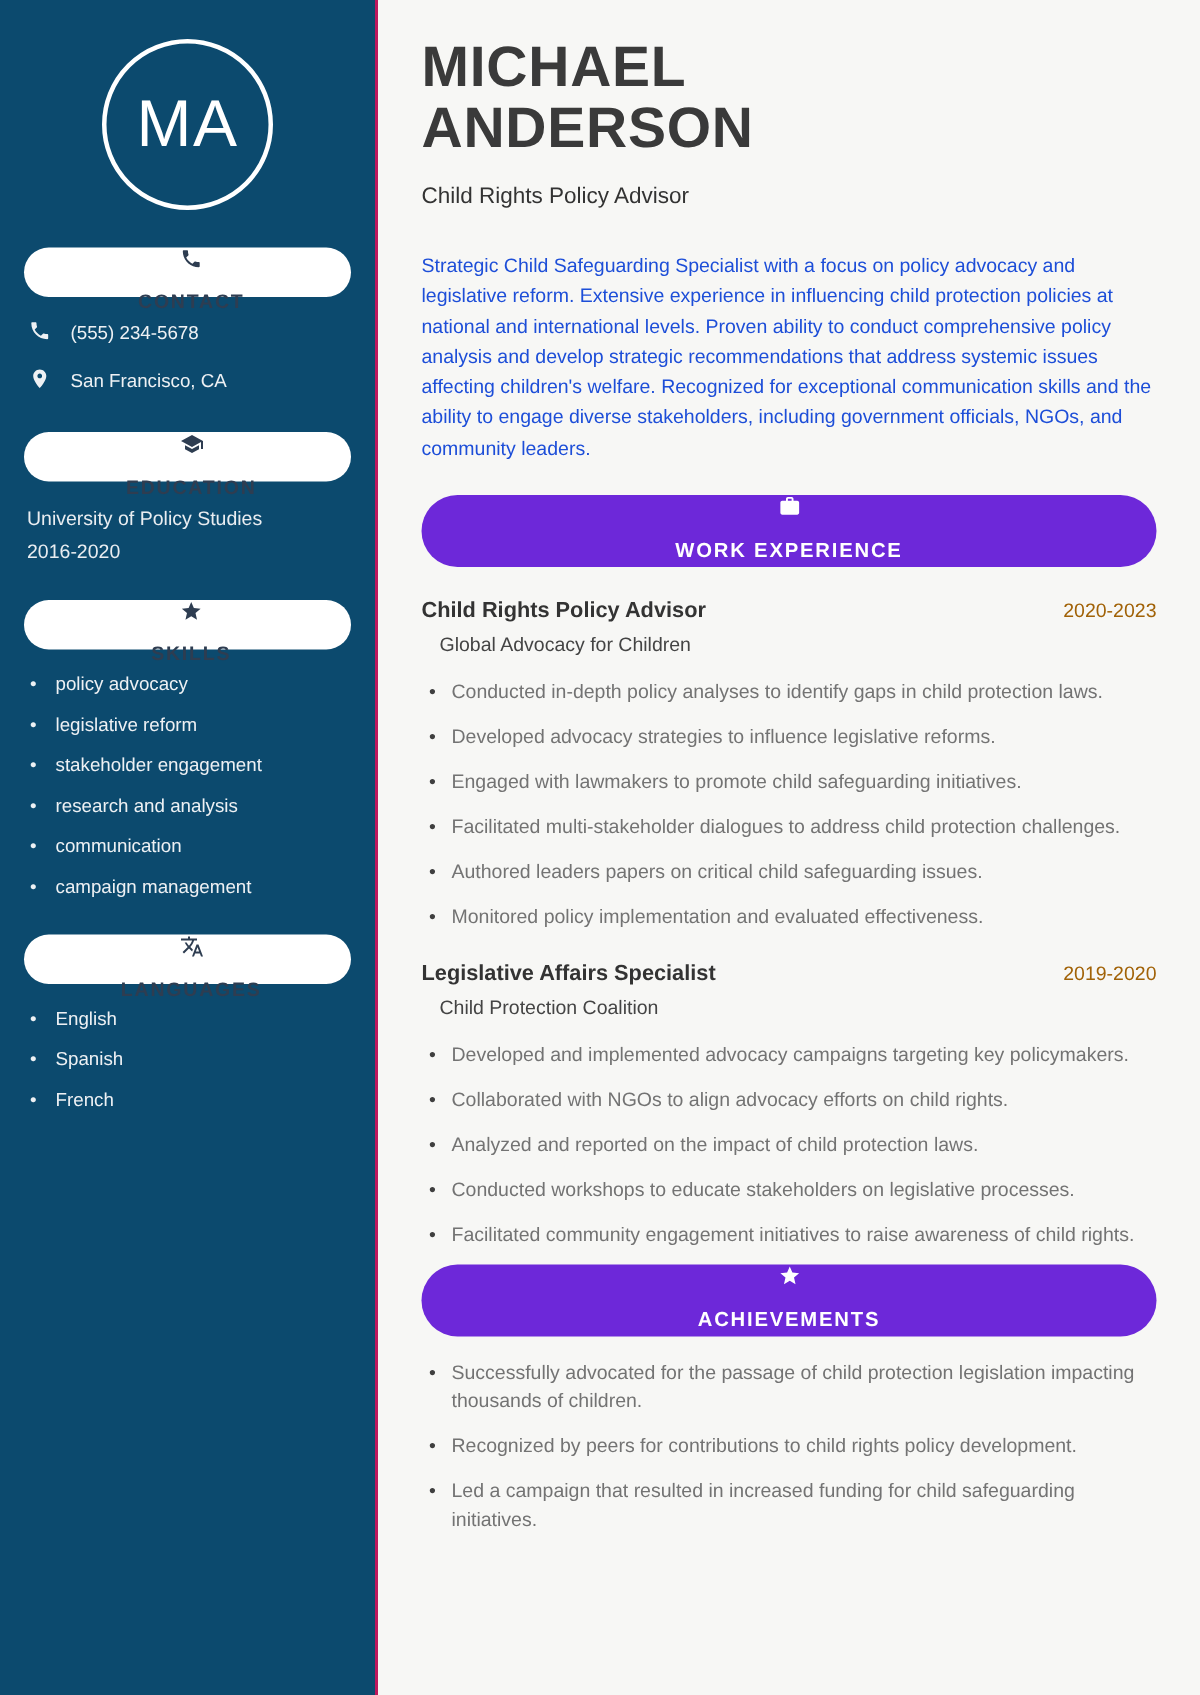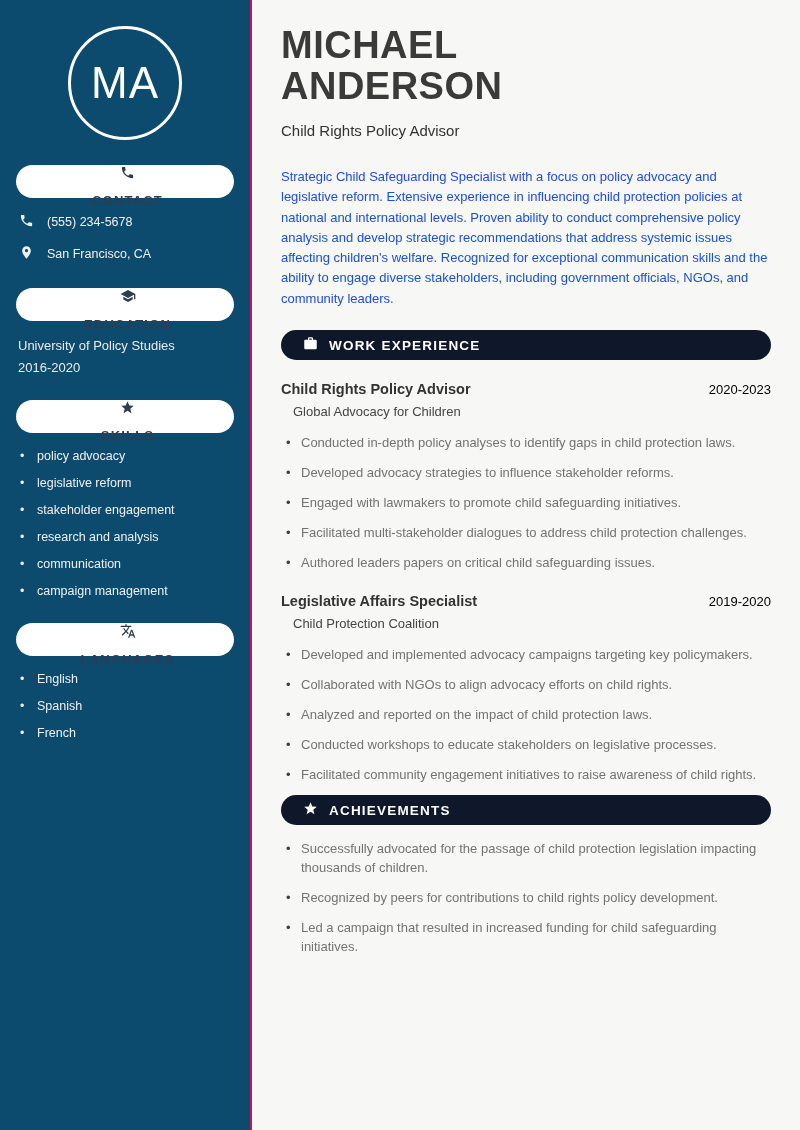--- a/index.html
+++ b/index.html
@@ -77,33 +77,33 @@
     margin-top: 15px;
     font-size: 15px; color: #333333;
   }
   .summary {
     margin-top: 28px;
     font-size: 13px; line-height: 20.3px; color: #1d4ed8;
     max-width: 508px;
   }
   .section-pill {
     margin-top: 21px;
-    background: #0f172a; color: #ffffff;
+    background: #6d28d9; color: #ffffff;
     border-radius: 999px;
-    height: 30px;
+    height: 48px;
     display: flex; align-items: center; gap: 11px;
     padding: 0 22px;
-    font-size: 13.5px; font-weight: bold; letter-spacing: 1.2px;
+    font-size: 13.5px; font-weight: bold; letter-spacing: 1.2px; flex-direction: column;
   }
   .job-header {
     margin-top: 21px;
     display: flex; justify-content: space-between; align-items: baseline;
   }
   .job-title { font-size: 14.5px; font-weight: bold; color: #333333; }
-  .job-dates { font-size: 13px; color: #000000; }
+  .job-dates { font-size: 13px; color: #a16207; }
   .job-company { margin-top: 7px; font-size: 13px; color: #444444; margin-left: 12px; }
   ul.main-list {
     list-style: none; margin: 14px 0 0 0; padding: 0 0 0 4px;
   }
   ul.main-list li {
     position: relative; padding-left: 16px;
     margin-bottom: 11px;
     font-size: 13px; line-height: 19px; color: #737373;
   }
   ul.main-list li::before {
@@ -217,24 +217,25 @@
     <span>WORK EXPERIENCE</span>
   </div>
 
   <div class="job-header">
     <span class="job-title">Child Rights Policy Advisor</span>
     <span class="job-dates">2020-2023</span>
   </div>
   <div class="job-company">Global Advocacy for Children</div>
   <ul class="main-list">
     <li>Conducted in-depth policy analyses to identify gaps in child protection laws.</li>
-    <li>Developed advocacy strategies to influence stakeholder reforms.</li>
+    <li>Developed advocacy strategies to influence legislative reforms.</li>
     <li>Engaged with lawmakers to promote child safeguarding initiatives.</li>
     <li>Facilitated multi-stakeholder dialogues to address child protection challenges.</li>
     <li>Authored leaders papers on critical child safeguarding issues.</li>
+    <li>Monitored policy implementation and evaluated effectiveness.</li>
   </ul>
 
   <div class="job-header">
     <span class="job-title">Legislative Affairs Specialist</span>
     <span class="job-dates">2019-2020</span>
   </div>
   <div class="job-company">Child Protection Coalition</div>
   <ul class="main-list">
     <li>Developed and implemented advocacy campaigns targeting key policymakers.</li>
     <li>Collaborated with NGOs to align advocacy efforts on child rights.</li>

